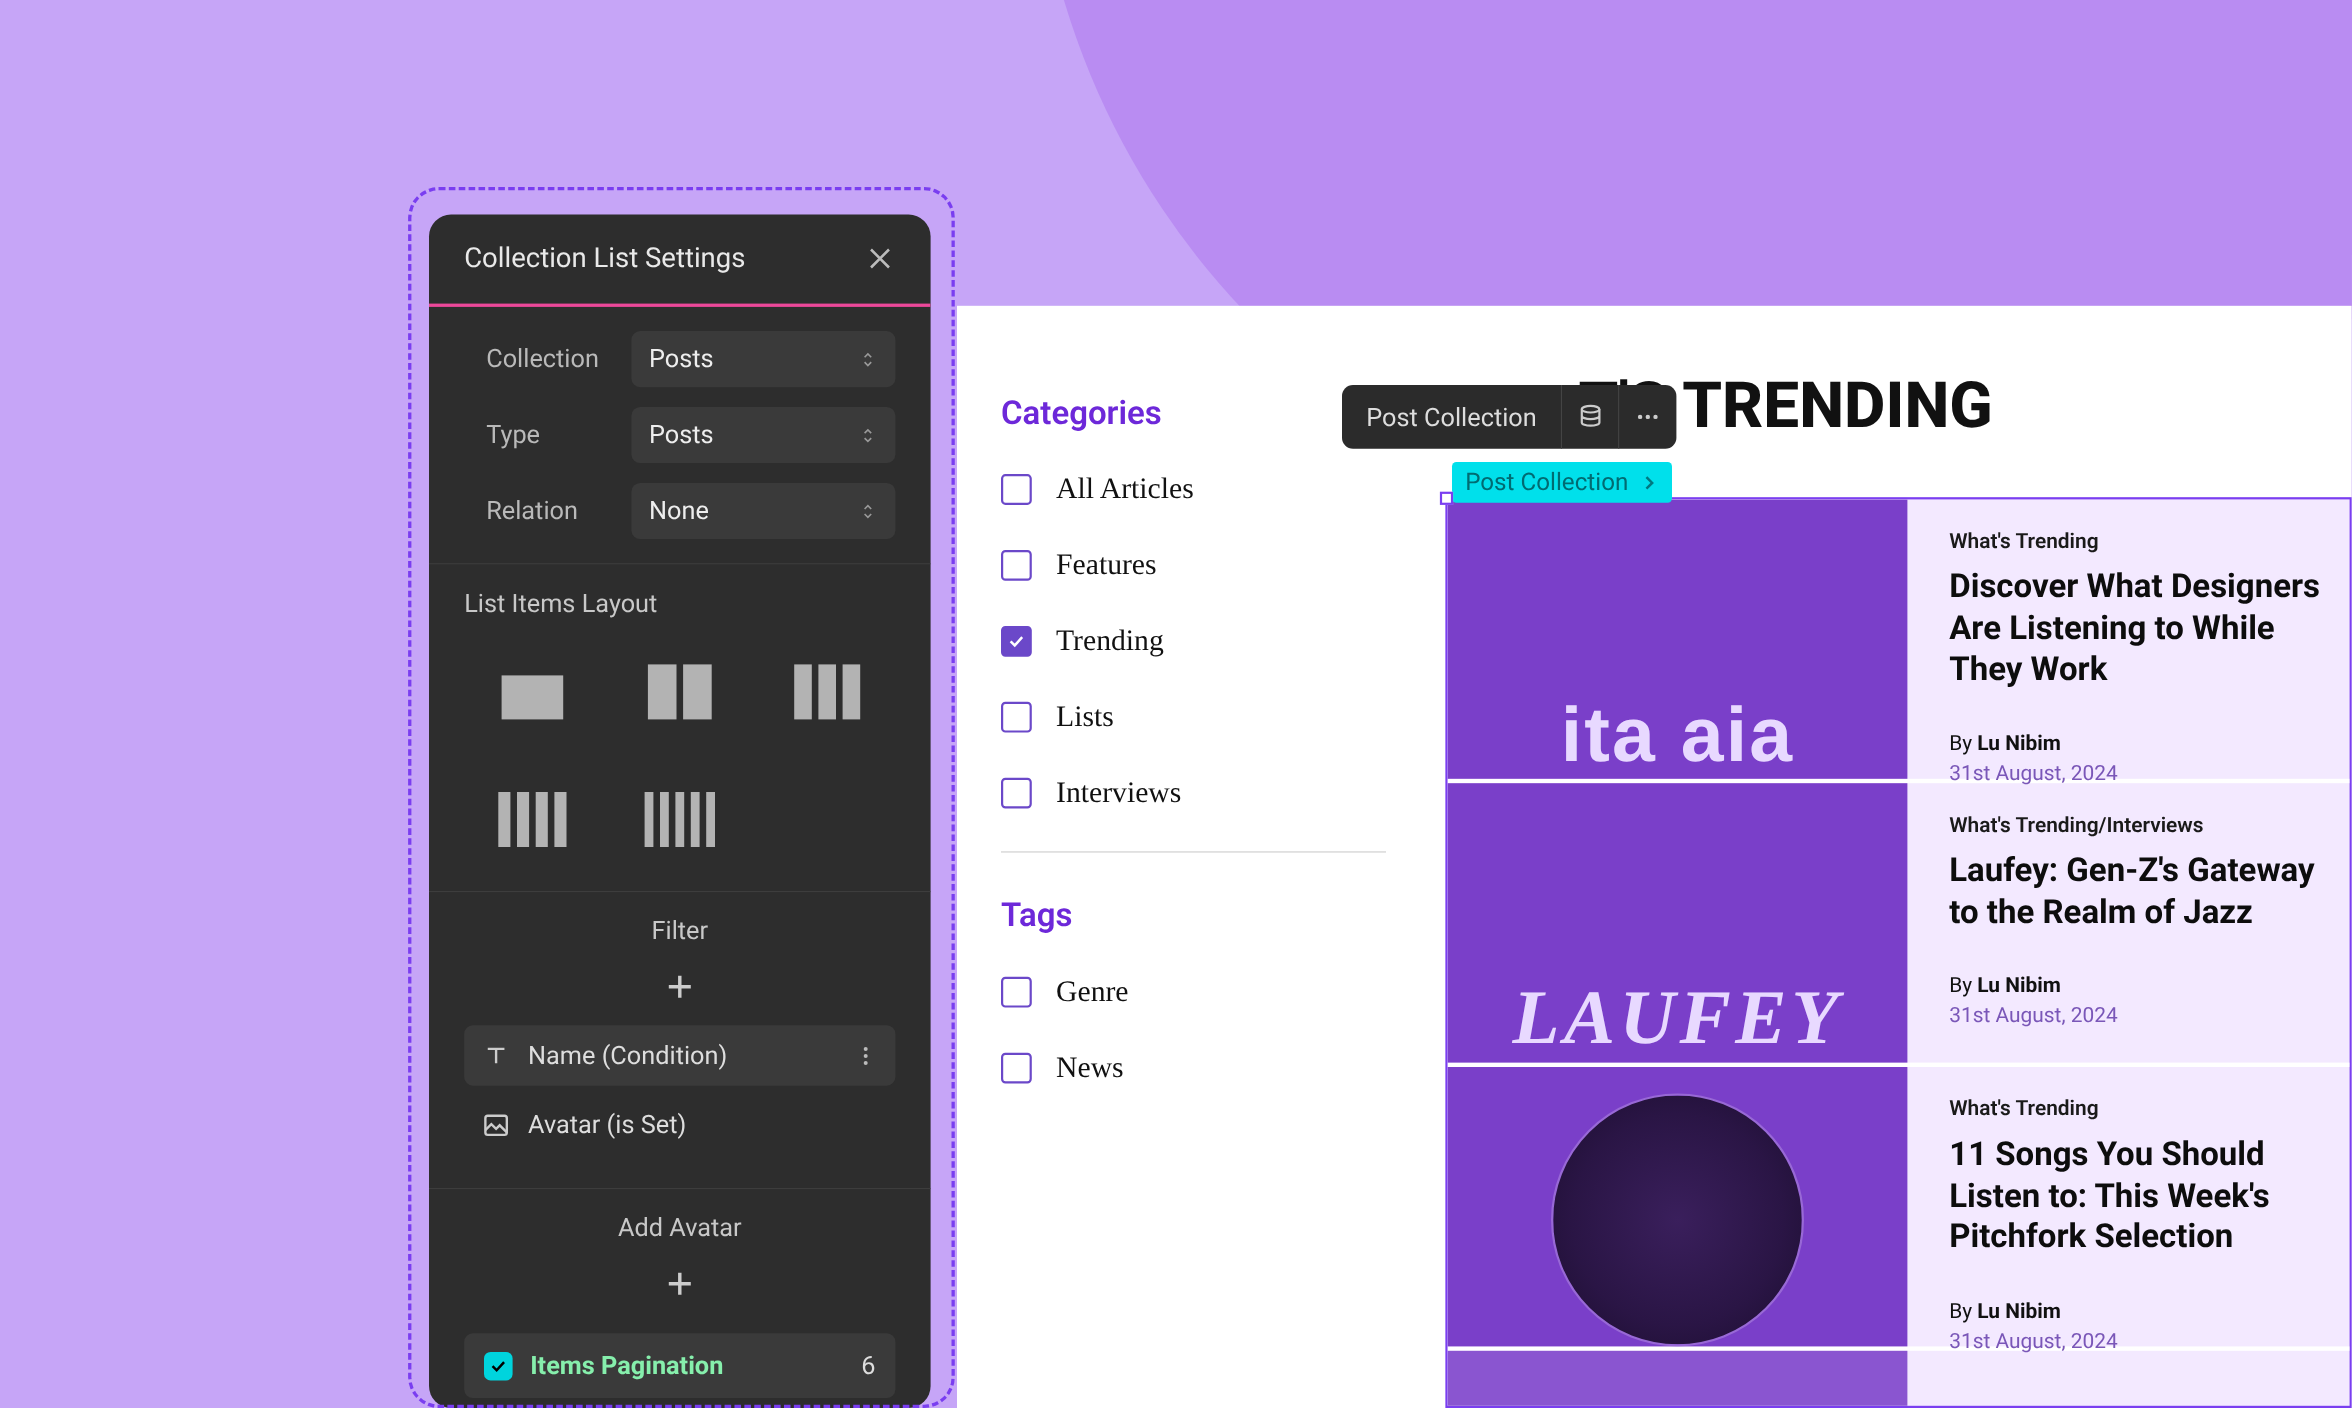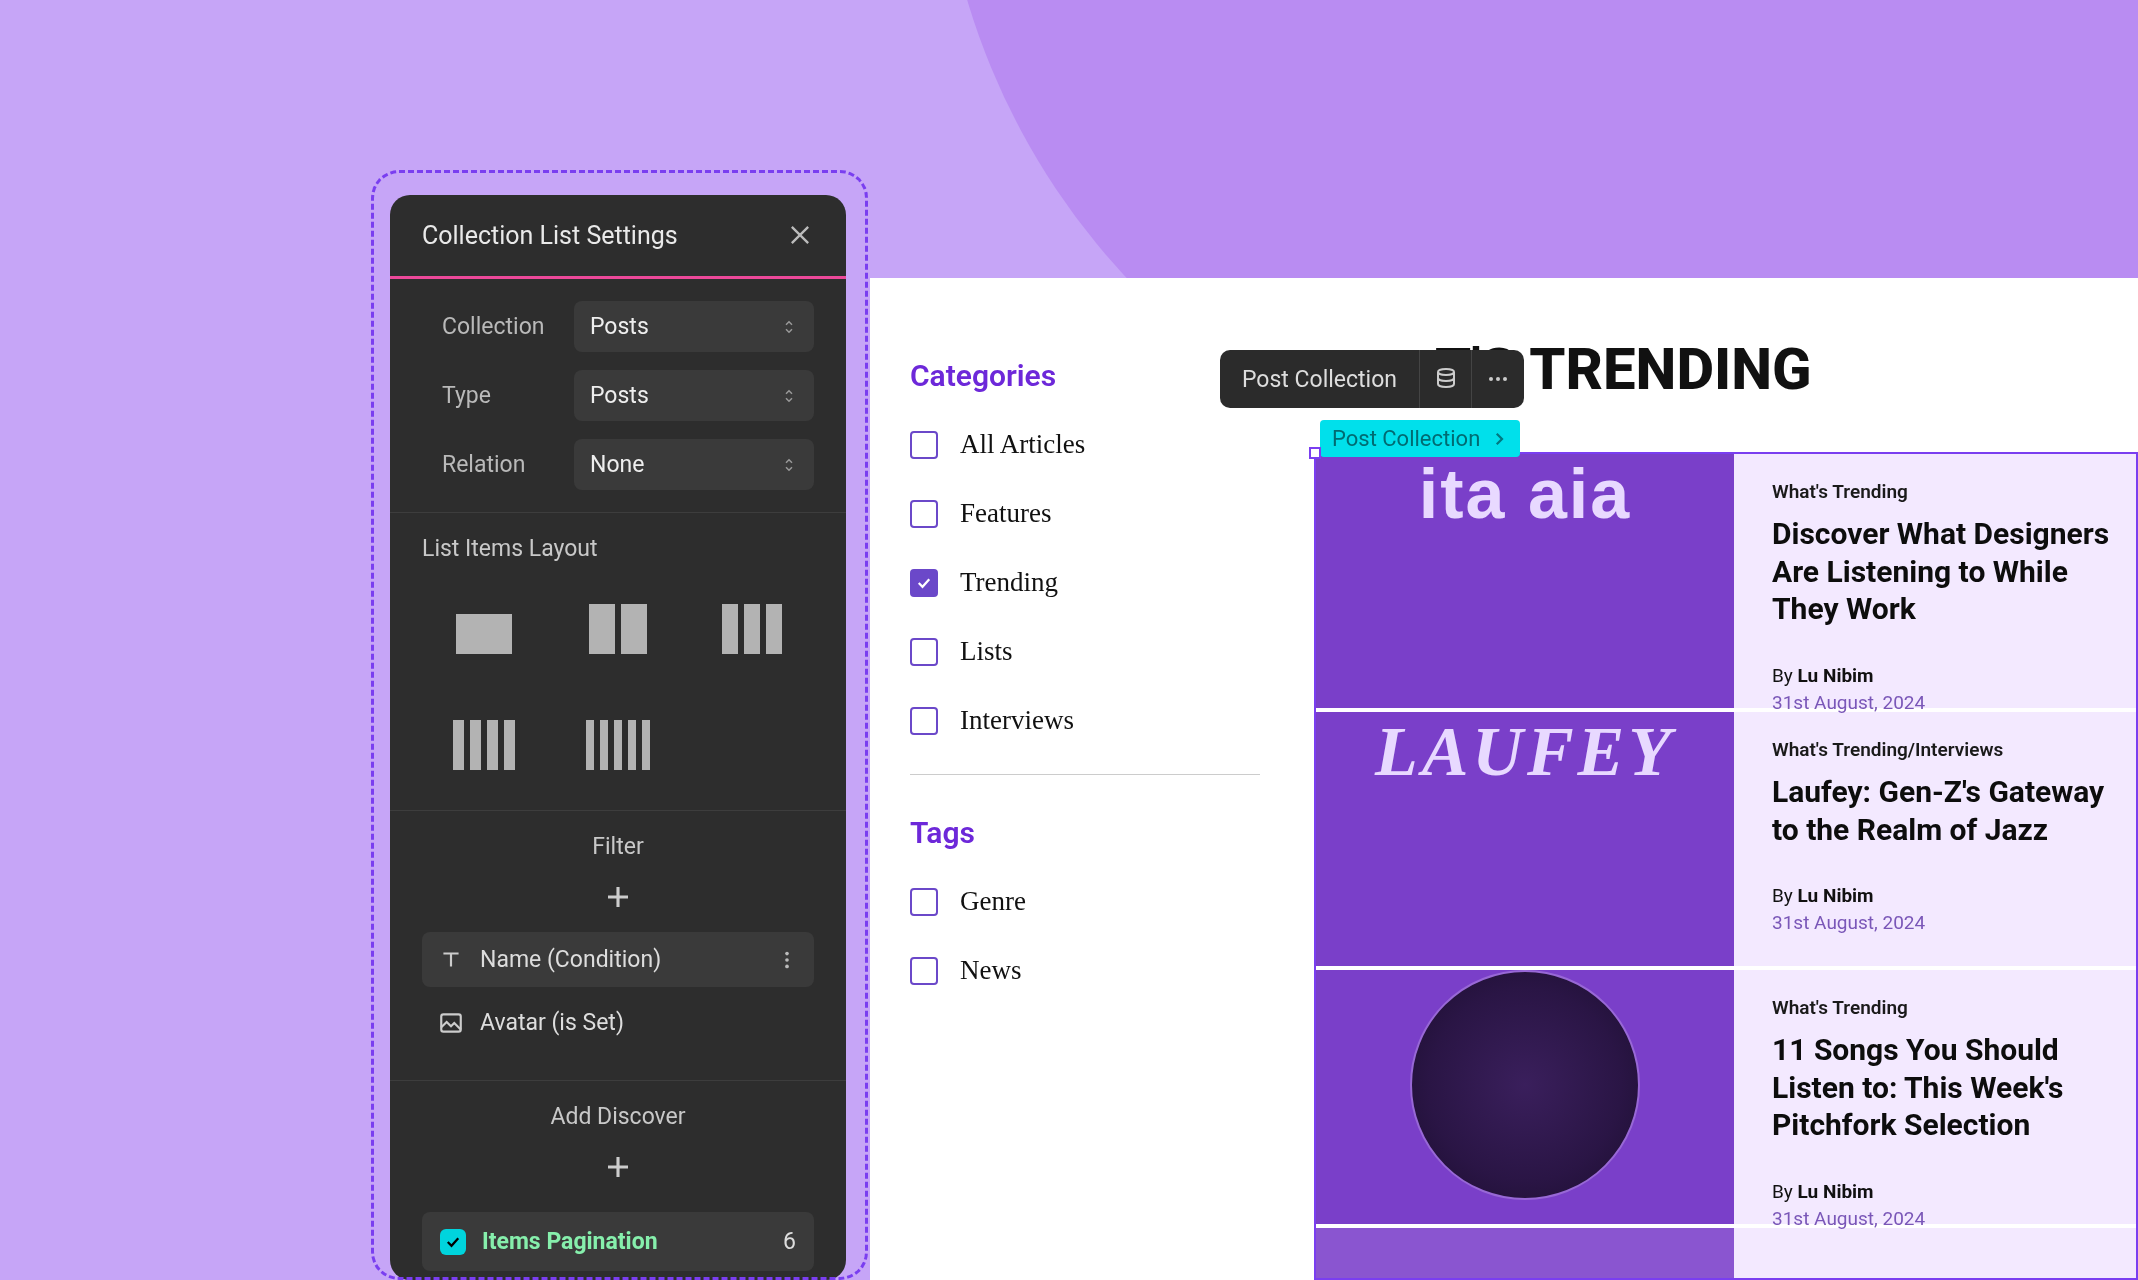--- a/index.html
+++ b/index.html
@@ -190,21 +190,21 @@
   z-index: 10;
   overflow: hidden;
 }
 .post-row {
   display: flex; gap: 38px; border-bottom: 4px solid #fff;
   height: 258px;
 }
 .post-row:last-child { border-bottom: none; height: 60px; }
 .thumb {
   width: 418px; height: 100%; background: #7a3fc9;
-  display: flex; align-items: flex-start; justify-content: center;
+  display: flex; align-items: flex-end; justify-content: center;
   font-size: 70px; font-weight: 700; color: #e8d9ff; font-style: italic;
   overflow: hidden;
 }
 .thumb.t1 span { font-style: normal; font-family: Arial; letter-spacing: 2px; }
 .thumb.t2 span { font-family: Georgia, serif; font-style: italic; letter-spacing: 4px; }
 .thumb.t3 { position: relative; }
 .vinyl { width: 230px; height: 230px; border-radius: 50%; background: radial-gradient(circle, #3a1f5c 0%, #2a1545 60%, #1a0d2d 100%); border: 2px solid #9868d6; }
 .post-meta { padding: 26px 10px 10px 0; flex: 1; }
 .post-cat { font-size: 19px; font-weight: 600; color: #1a1a1a; margin-bottom: 12px; }
 .post-title { font-size: 30px; font-weight: 700; color: #0d0d0d; line-height: 1.25; margin-bottom: 36px; }
@@ -323,21 +323,21 @@
       <span class="filter-icon"><svg viewBox="0 0 24 24" fill="none" stroke="currentColor" stroke-width="2">
             <rect x="3" y="4" width="18" height="16" rx="2"></rect>
             <path d="M3 16l5-5 4 4 3-3 6 6"></path>
           </svg></span>
       <span class="filter-text">Avatar (is Set)</span>
     </div>
   </div>
 
   <div class="panel-section no-border">
     <div class="header-row">
-      <div class="section-heading" style="margin-bottom:0">Add Discover</div>
+      <div class="section-heading" style="margin-bottom:0">Add Avatar</div>
       <div class="add-icon"><svg viewBox="0 0 24 24" fill="none" stroke="currentColor" stroke-width="2.5">
             <path d="M12 4v16M4 12h16"></path>
           </svg></div>
     </div>
     <div class="pagination-row" style="margin-top:30px">
       <div class="check-cyan">
           <svg viewBox="0 0 24 24" fill="none" stroke="currentColor" stroke-width="3">
             <path d="M5 12l5 5 9-10"></path>
           </svg>
         </div>

